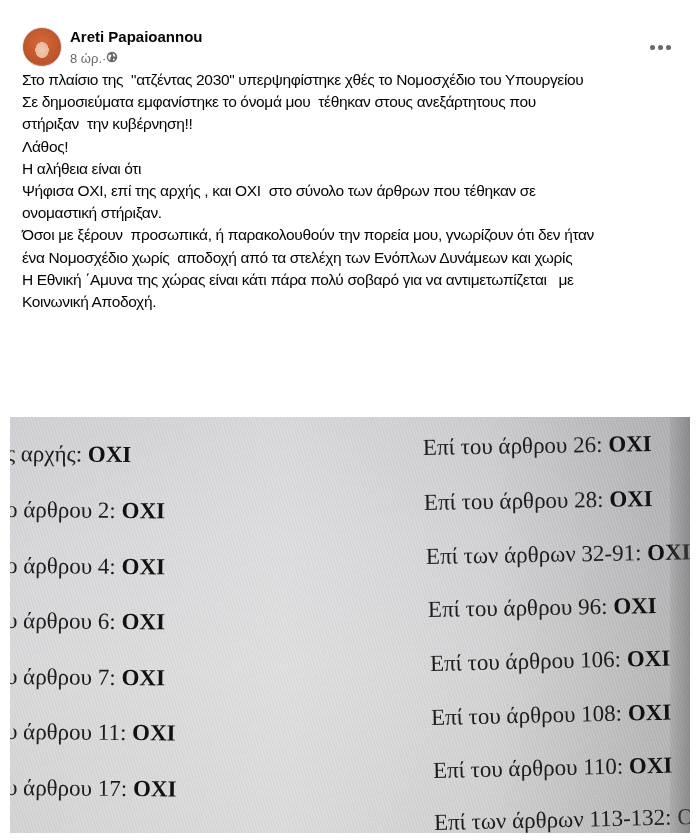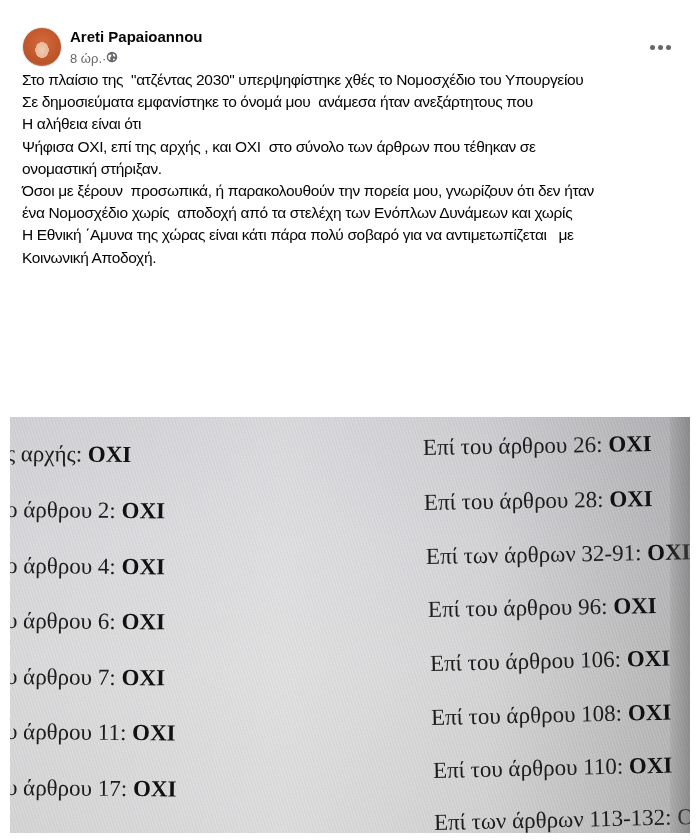--- a/index.html
+++ b/index.html
@@ -80,21 +80,23 @@
   </div>
   <div class="more-button">
     <span></span>
     <span></span>
     <span></span>
   </div>
 </div>
 
 <div class="post-text">
   <p>Στο πλαίσιο της  "ατζέντας 2030" υπερψηφίστηκε χθές το Νομοσχέδιο του Υπουργείου</p>
-  <p>Σε δημοσιεύματα εμφανίστηκε το όνομά μου  ανάμεσα ήταν ανεξάρτητους που</p>
+  <p>Σε δημοσιεύματα εμφανίστηκε το όνομά μου  τέθηκαν στους ανεξάρτητους που</p>
+  <p>στήριξαν  την κυβέρνηση!!</p>
+  <p>Λάθος!</p>
   <p>Η αλήθεια είναι ότι</p>
   <p>Ψήφισα ΟΧΙ, επί της αρχής , και ΟΧΙ  στο σύνολο των άρθρων που τέθηκαν σε</p>
   <p>ονομαστική στήριξαν.</p>
   <p>Όσοι με ξέρουν  προσωπικά, ή παρακολουθούν την πορεία μου, γνωρίζουν ότι δεν ήταν</p>
   <p>ένα Νομοσχέδιο χωρίς  αποδοχή από τα στελέχη των Ενόπλων Δυνάμεων και χωρίς</p>
   <p>Η Εθνική ΄Αμυνα της χώρας είναι κάτι πάρα πολύ σοβαρό για να αντιμετωπίζεται   με</p>
   <p>Κοινωνική Αποδοχή.</p>
 </div>
 
 <div class="photo">

